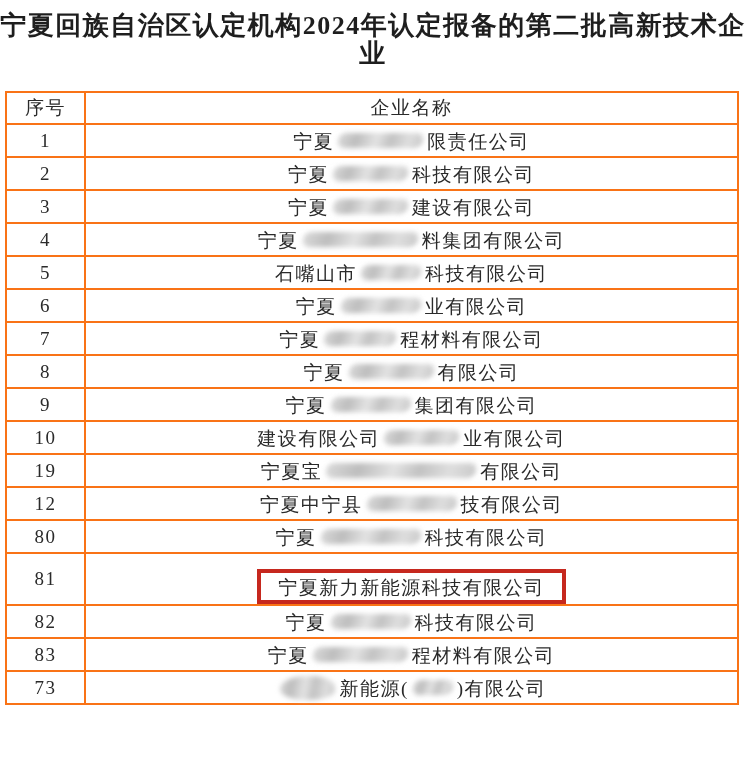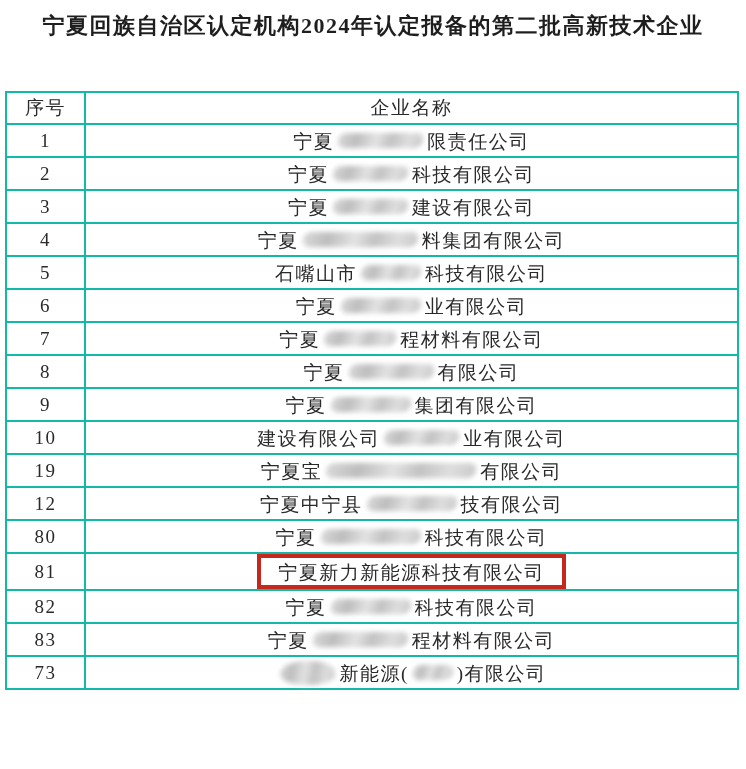--- a/index.html
+++ b/index.html
@@ -10,38 +10,38 @@
     background: #ffffff;
     font-family: "Liberation Serif", "DejaVu Serif", serif;
     color: #262626;
     overflow: hidden;
   }
   .title-block {
     padding-top: 12px;
     text-align: center;
   }
   .title-line {
-    font-size: 22px;
+    font-size: 26px;
     font-weight: bold;
     letter-spacing: 1.5px;
     line-height: 28px;
     color: #1e1e1e;
   }
   .title-line + .title-line { margin-top: 12px; }
 
   table.doc-table {
     position: absolute;
     top: 91px;
     left: 5px;
     width: 734px;
     border-collapse: collapse;
     table-layout: fixed;
   }
   .doc-table th, .doc-table td {
-    border: 2px solid #14b8a6;
+    border: 2px solid #f97316;
     padding: 0;
     font-weight: normal;
     text-align: center;
     vertical-align: middle;
     font-size: 19px;
     letter-spacing: 1.5px;
     color: #2a2a2a;
     background: #ffffff;
   }
   .doc-table th { height: 30px; }
@@ -149,21 +149,21 @@
         <tr>
           <td class="col-num col-num-cell">12</td>
           <td class="col-name"><span class="name-wrap"><span class="seg-text">宁夏中宁县</span><span class="redact" style="width: 90px;"></span><span class="seg-text">技有限公司</span></span></td>
         </tr>
         <tr>
           <td class="col-num col-num-cell">80</td>
           <td class="col-name"><span class="name-wrap"><span class="seg-text">宁夏</span><span class="redact" style="width: 100px;"></span><span class="seg-text">科技有限公司</span></span></td>
         </tr>
         <tr>
           <td class="col-num col-num-cell">81</td>
-          <td class="col-name"><span class="name-wrap highlight-box" style="border-color: rgb(198, 40, 30);"><span class="seg-text">宁夏新力新能源科技有限公司</span></span></td>
+          <td class="col-name"><span class="name-wrap highlight-box" style="border-color: rgb(198, 40, 30); margin-top: 15px;"><span class="seg-text">宁夏新力新能源科技有限公司</span></span></td>
         </tr>
         <tr>
           <td class="col-num col-num-cell">82</td>
           <td class="col-name"><span class="name-wrap"><span class="seg-text">宁夏</span><span class="redact" style="width: 80px;"></span><span class="seg-text">科技有限公司</span></span></td>
         </tr>
         <tr>
           <td class="col-num col-num-cell">83</td>
           <td class="col-name"><span class="name-wrap"><span class="seg-text">宁夏</span><span class="redact" style="width: 95px;"></span><span class="seg-text">程材料有限公司</span></span></td>
         </tr>
         <tr>

